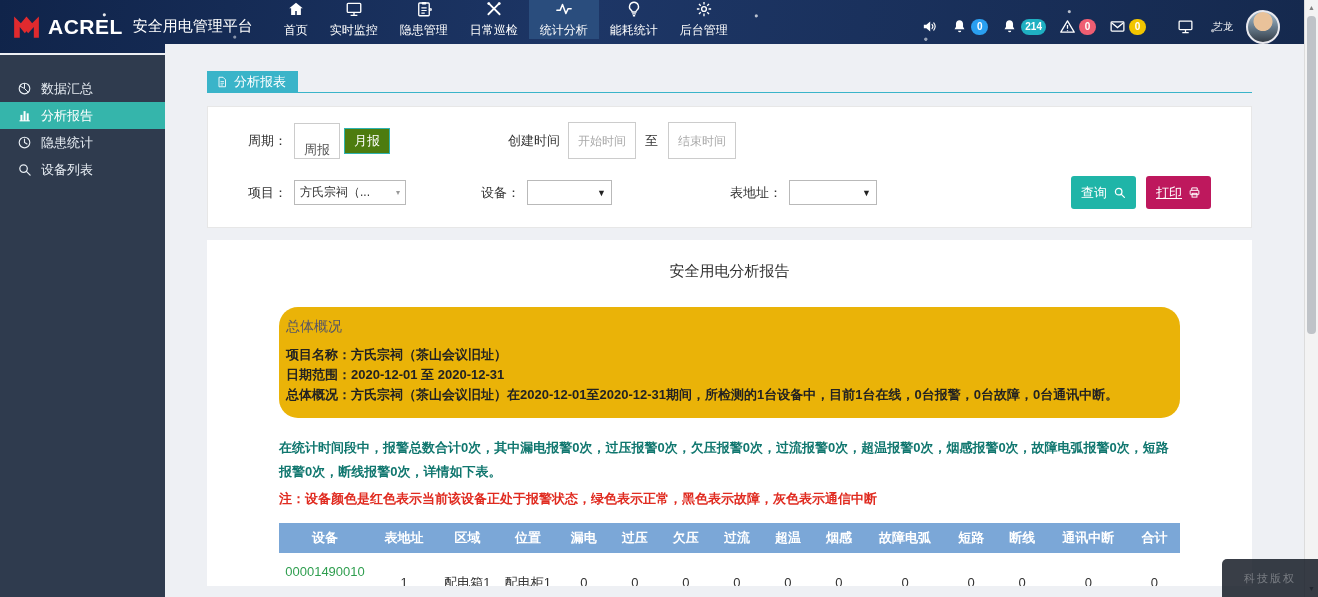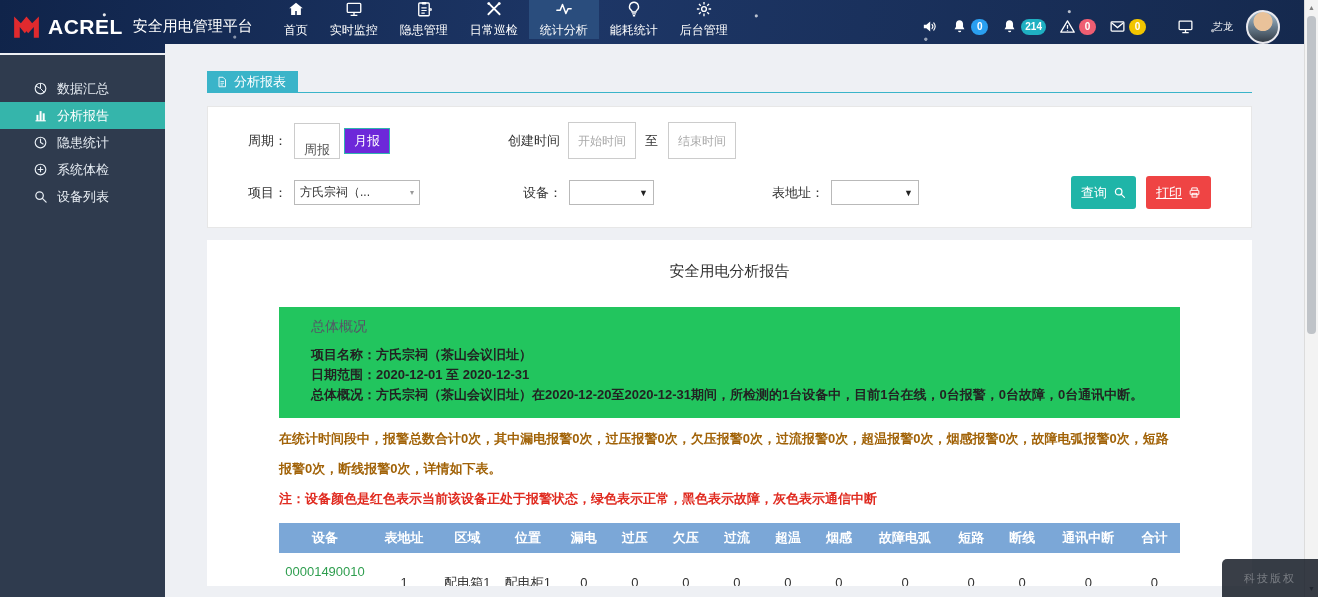--- a/index.html
+++ b/index.html
@@ -36,60 +36,60 @@
   .badge-red{background:#ef5e72;}
   .badge-yellow{background:#f2c500;}
   .username{font-size:10px;margin-left:6px;cursor:pointer;}
   .avatar{width:34px;height:34px;border-radius:50%;border:2px solid #e9e9ef;cursor:pointer;
     background:
       radial-gradient(circle at 50% 32%, #e9c29a 0 36%, rgba(0,0,0,0) 39%),
       linear-gradient(180deg,#a9bfce 0%,#6b7f90 48%,#343d48 100%);}
 
   
   .sidebar{position:absolute;top:55px;left:0;width:165px;height:542px;background:#2f3b4e;padding-top:20px;}
-  .side-item{display:flex;align-items:center;gap:9px;height:27px;padding-left:33px;color:#e8eef4;font-size:13px;cursor:pointer;}
+  .side-item{display:flex;align-items:center;gap:9px;height:27px;padding-left:17px;color:#e8eef4;font-size:13px;cursor:pointer;}
   .side-item.active{background:#35b5ab;color:#fff;}
   .side-icon svg{width:15px;height:15px;}
 
   
   .main{position:absolute;top:44px;left:165px;width:1139px;height:542px;overflow:hidden;background:#eef0f4;}
   .content{padding:27px 52px 0 42px;}
   .tabrow{border-bottom:1px solid #3ab4c9;line-height:0;}
   .tab{display:inline-flex;align-items:center;gap:6px;background:#3ab4c9;color:#fff;font-size:13px;line-height:19px;padding:1px 12px 1px 9px;cursor:pointer;}
   .tab svg{width:12px;height:12px;}
 
   .filters{margin-top:13px;background:#fff;border:1px solid #e7e7e7;padding:15px 40px 18px 40px;}
   .frow{display:flex;align-items:center;font-size:13px;color:#333;}
   .frow2{margin-top:17px;}
   .btn-week{height:26px;padding:17px 9px;background:#fff;border:1px solid #ccc;color:#555;font-size:13px;margin-left:7px;cursor:pointer;}
-  .btn-month{height:26px;padding:0 9px;background:#6d28d9;border:1px solid #2fb3b0;color:#fff;font-size:13px;margin-left:4px;cursor:pointer;}
+  .btn-month{height:26px;padding:0 9px;background:#4d7c0f;border:1px solid #2fb3b0;color:#fff;font-size:13px;margin-left:4px;cursor:pointer;}
   .lbl-create{margin-left:118px;}
   .time-input{width:68px;height:37px;border:1px solid #ccc;font-size:12px;text-align:center;color:#333;margin-left:8px;outline:none;}
   .time-input::placeholder{color:#aaa;}
   .to{margin:0 2px 0 9px;}
   .sel{height:25px;border:1px solid #b9b9b9;background:#fff;display:inline-flex;align-items:center;justify-content:space-between;font-size:12px;color:#333;padding:0 5px;margin-left:7px;cursor:pointer;}
   .sel .caret{font-size:8px;color:#999;margin-left:6px;}
   .sel .caret-dark{font-size:9px;color:#222;margin-left:6px;}
-  .sel-project{width:126px;}
+  .sel-project{width:112px;}
   .sel-device{width:85px;}
   .sel-meter{width:88px;}
-  .lbl-device{margin-left:103px;}
+  .lbl-device{margin-left:75px;}
   .lbl-meter{margin-left:118px;}
   .actions{margin-left:auto;display:flex;gap:10px;}
   .btn-action{display:inline-flex;align-items:center;gap:6px;height:33px;padding:0 10px;border:none;border-radius:3px;color:#fff;font-size:13px;cursor:pointer;}
   .btn-query{background:#1fb5a8;}
-  .btn-print{background:#ef4444;text-decoration:underline;}
+  .btn-print{background:#be185d;text-decoration:underline;}
   .btn-action svg{width:13px;height:13px;}
 
   .report{margin-top:12px;background:#fff;padding:22px 72px 0 72px;min-height:365px;}
   .report-title{text-align:center;font-size:15px;color:#333;font-weight:normal;margin-bottom:26px;}
-  .bluebox{background:#22c55e;padding:11px 15px 13px 32px;}
+  .bluebox{background:#eab308;padding:11px 15px 13px 7px;border-radius:19px;}
   .bluebox-h{font-size:14px;color:#556;font-weight:normal;margin-bottom:9px;}
   .ov-line{font-size:13px;font-weight:bold;color:#222;line-height:20px;}
-  .stats-p{margin-top:6px;font-size:13px;font-weight:bold;color:#a16207;line-height:30px;}
+  .stats-p{margin-top:18px;font-size:13px;font-weight:bold;color:#0f766e;line-height:24px;}
   .note{margin-top:5px;font-size:13px;font-weight:bold;color:#e02b20;line-height:20px;}
 
   table{width:100%;border-collapse:collapse;margin-top:14px;table-layout:auto;}
   th{background:#7ba7d7;color:#fff;font-size:13px;font-weight:bold;padding:6px 9px;white-space:nowrap;}
   td{font-size:13px;color:#333;text-align:center;padding:8px 3px;border-bottom:1px solid #e9e9e9;line-height:21px;vertical-align:middle;}
   .c-dev{width:92px;}
   td.device{color:#2f9e4f;word-break:break-all;}
 
   
   .scrollbar{position:absolute;top:0;right:0;width:14px;height:597px;background:#f3f3f3;border-left:1px solid #dcdcdc;}
@@ -256,29 +256,20 @@
       <span>分析报告</span>
     </div>
     <div class="side-item">
       <span class="side-icon">
           <svg viewBox="0 0 24 24">
             <circle cx="12" cy="12" r="8.5" fill="none" stroke="currentColor" stroke-width="1.8"></circle>
             <path d="M12 6.5V12l4 2.5" fill="none" stroke="currentColor" stroke-width="1.8" stroke-linecap="round"></path>
           </svg>
         </span>
       <span>隐患统计</span>
-    </div>
-    <div class="side-item">
-      <span class="side-icon">
-          <svg viewBox="0 0 24 24">
-            <circle cx="12" cy="12" r="8.5" fill="none" stroke="currentColor" stroke-width="1.8"></circle>
-            <path d="M12 7.5v9M7.5 12h9" stroke="currentColor" stroke-width="1.8"></path>
-          </svg>
-        </span>
-      <span>系统体检</span>
     </div>
     <div class="side-item">
       <span class="side-icon">
           <svg viewBox="0 0 24 24">
             <circle cx="10.5" cy="10.5" r="6" fill="none" stroke="currentColor" stroke-width="2"></circle>
             <path d="m15 15 6 6" stroke="currentColor" stroke-width="2" stroke-linecap="round"></path>
           </svg>
         </span>
       <span>设备列表</span>
     </div>
@@ -352,21 +343,21 @@
 
         <div class="bluebox">
           <div class="bluebox-h">总体概况</div>
           <div class="ov-line">
             <span>项目名称：</span><span>方氏宗祠（茶山会议旧址）</span>
           </div>
           <div class="ov-line">
             <span>日期范围：</span><span>2020-12-01 至 2020-12-31</span>
           </div>
           <div class="ov-line">
-            <span>总体概况：</span><span>方氏宗祠（茶山会议旧址）在2020-12-20至2020-12-31期间，所检测的1台设备中，目前1台在线，0台报警，0台故障，0台通讯中断。</span>
+            <span>总体概况：</span><span>方氏宗祠（茶山会议旧址）在2020-12-01至2020-12-31期间，所检测的1台设备中，目前1台在线，0台报警，0台故障，0台通讯中断。</span>
           </div>
         </div>
 
         <p class="stats-p">在统计时间段中，报警总数合计0次，其中漏电报警0次，过压报警0次，欠压报警0次，过流报警0次，超温报警0次，烟感报警0次，故障电弧报警0次，短路报警0次，断线报警0次，详情如下表。</p>
         <p class="note">注：设备颜色是红色表示当前该设备正处于报警状态，绿色表示正常，黑色表示故障，灰色表示通信中断</p>
 
         <table>
           <colgroup>
             <col class="c-dev">
               <col>

